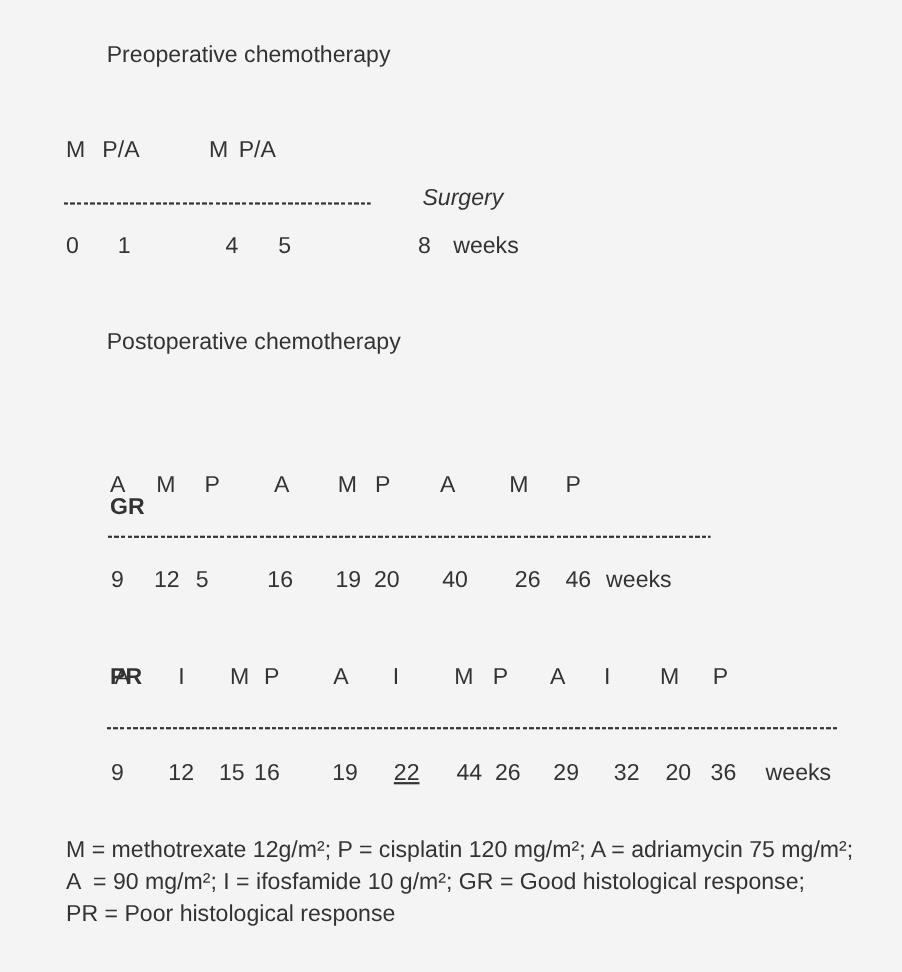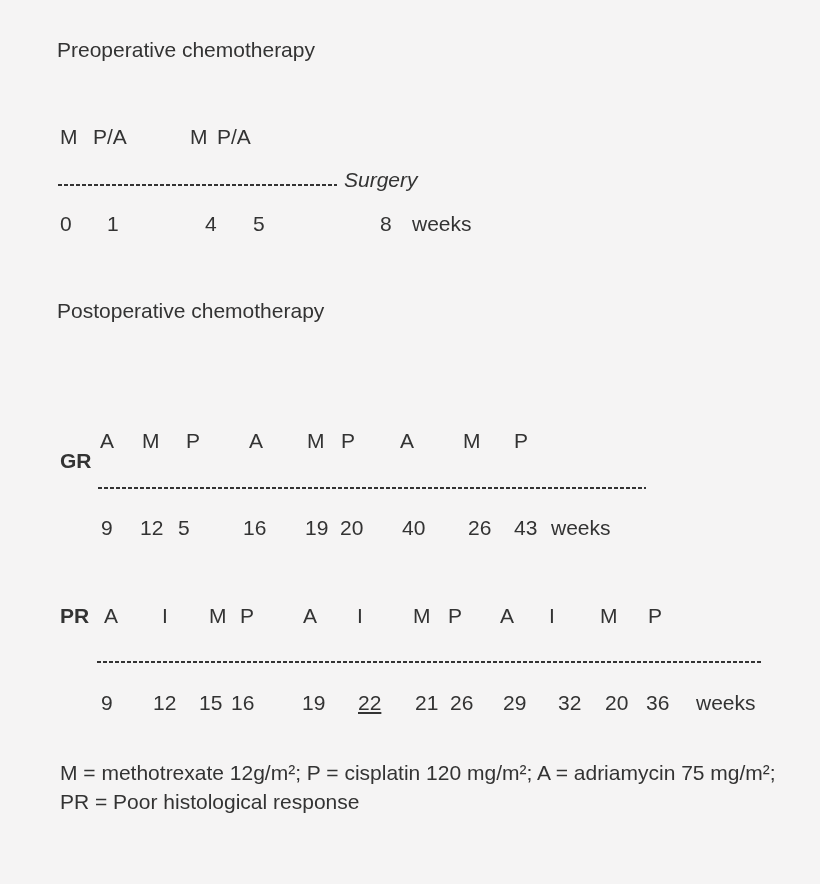--- a/index.html
+++ b/index.html
@@ -10,21 +10,21 @@
   .canvas {
     position: relative;
     width: 820px;
     height: 884px;
     background: var(--bg, #f5f4f4);
     color: var(--fg, #333333);
     font-size: 21px;
     line-height: 25px;
     overflow: hidden;
   }
-  .abs { position: absolute; }
+  .abs { position: absolute; margin-left: 40px; }
   .section-title { white-space: pre; }
   .row {
     position: absolute;
     left: 0;
     width: 100%;
     height: 26px;
   }
   .row .tl {
     position: absolute;
     top: 0;
@@ -92,21 +92,21 @@
 
   <div class="row" style="top:515px;">
       <span class="tl" style="left: 101px;">9</span>
       <span class="tl" style="left: 140px;">12</span>
       <span class="tl" style="left: 178px;">5</span>
       <span class="tl" style="left: 243px;">16</span>
       <span class="tl" style="left: 305px;">19</span>
       <span class="tl" style="left: 340px;">20</span>
       <span class="tl" style="left: 402px;">40</span>
       <span class="tl" style="left: 468px;">26</span>
-      <span class="tl" style="left: 514px;">43</span>
+      <span class="tl" style="left: 514px;">46</span>
       <span class="tl" style="left: 551px;">weeks</span>
     </div>
 
   <div class="abs response-label" style="left:60px; top:603px;">PR</div>
 
   <div class="row" style="top:603px;">
       <span class="tl" style="left: 104px;">A</span>
       <span class="tl" style="left: 162px;">I</span>
       <span class="tl" style="left: 209px;">M</span>
       <span class="tl" style="left: 240px;">P</span>
@@ -122,27 +122,28 @@
 
   <div class="dash-line" style="left:97px; top:661px; width:665px;"></div>
 
   <div class="row" style="top:690px;">
       <span class="tl" style="left: 101px;">9</span>
       <span class="tl" style="left: 153px;">12</span>
       <span class="tl" style="left: 199px;">15</span>
       <span class="tl" style="left: 231px;">16</span>
       <span class="tl" style="left: 302px;">19</span>
       <span class="tl" style="left: 358px; text-decoration: underline;">22</span>
-      <span class="tl" style="left: 415px;">21</span>
+      <span class="tl" style="left: 415px;">44</span>
       <span class="tl" style="left: 450px;">26</span>
       <span class="tl" style="left: 503px;">29</span>
       <span class="tl" style="left: 558px;">32</span>
       <span class="tl" style="left: 605px;">20</span>
       <span class="tl" style="left: 646px;">36</span>
       <span class="tl" style="left: 696px;">weeks</span>
     </div>
 
   <div class="legend">
     <div class="legend-line">M = methotrexate 12g/m²; P = cisplatin 120 mg/m²; A = adriamycin 75 mg/m²;</div>
+    <div class="legend-line">A  = 90 mg/m²; I = ifosfamide 10 g/m²; GR = Good histological response;</div>
     <div class="legend-line">PR = Poor histological response</div>
   </div>
 
 </div>
 
 </body></html>

